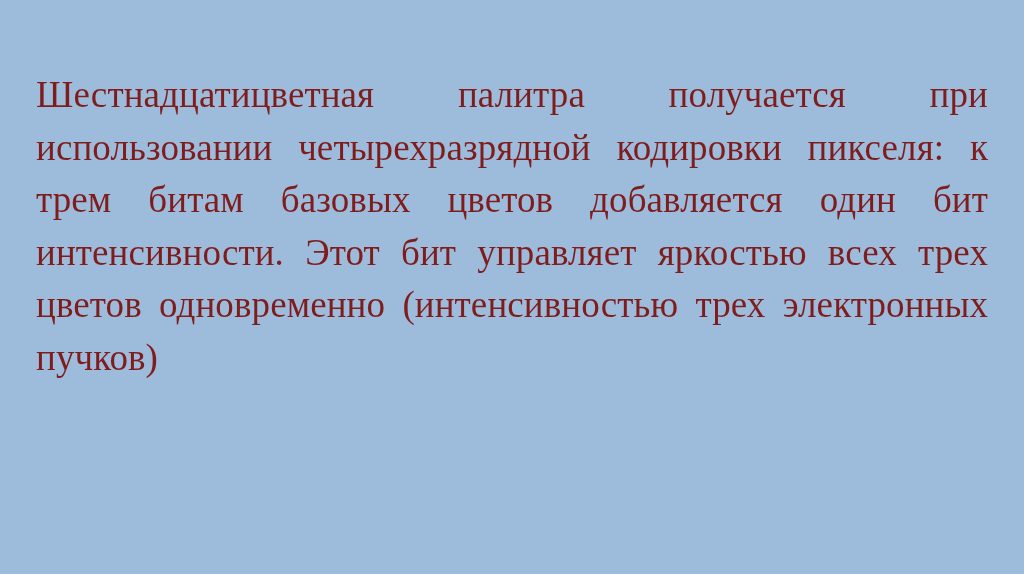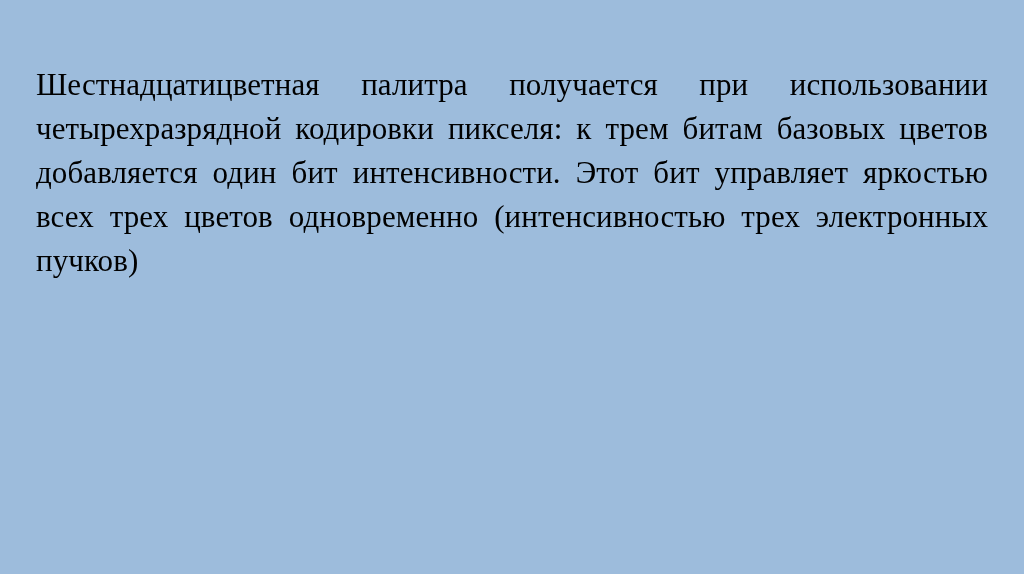--- a/index.html
+++ b/index.html
@@ -19,23 +19,23 @@
     height: 574px;
     background: #9dbcdc;
     box-sizing: border-box;
   }
   .body-text {
     position: absolute;
     left: 36px;
     top: 32px;
     width: 952px;
     font-family: "Liberation Serif", serif;
-    font-size: 31px;
+    font-size: 37px;
     line-height: 1.42;
-    color: #000000;
+    color: #7f1d1d;
     text-align: justify;
     text-justify: inter-word;
     letter-spacing: 0.1px;
     white-space: pre-wrap;
     word-spacing: 0.5px;
   }
 </style>
 </head>
 <body>
 

